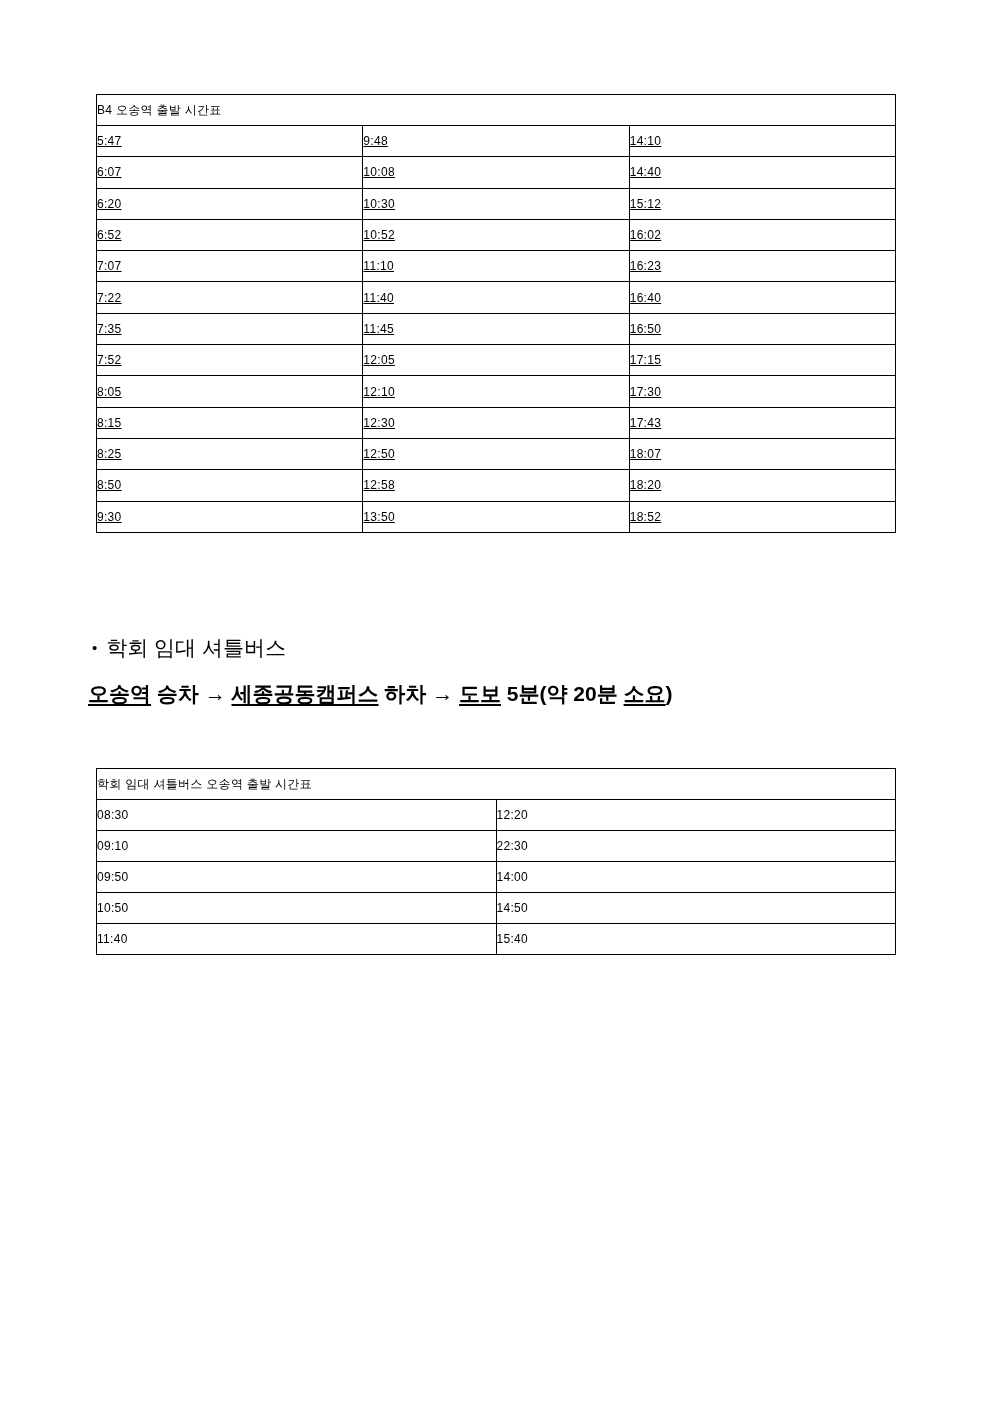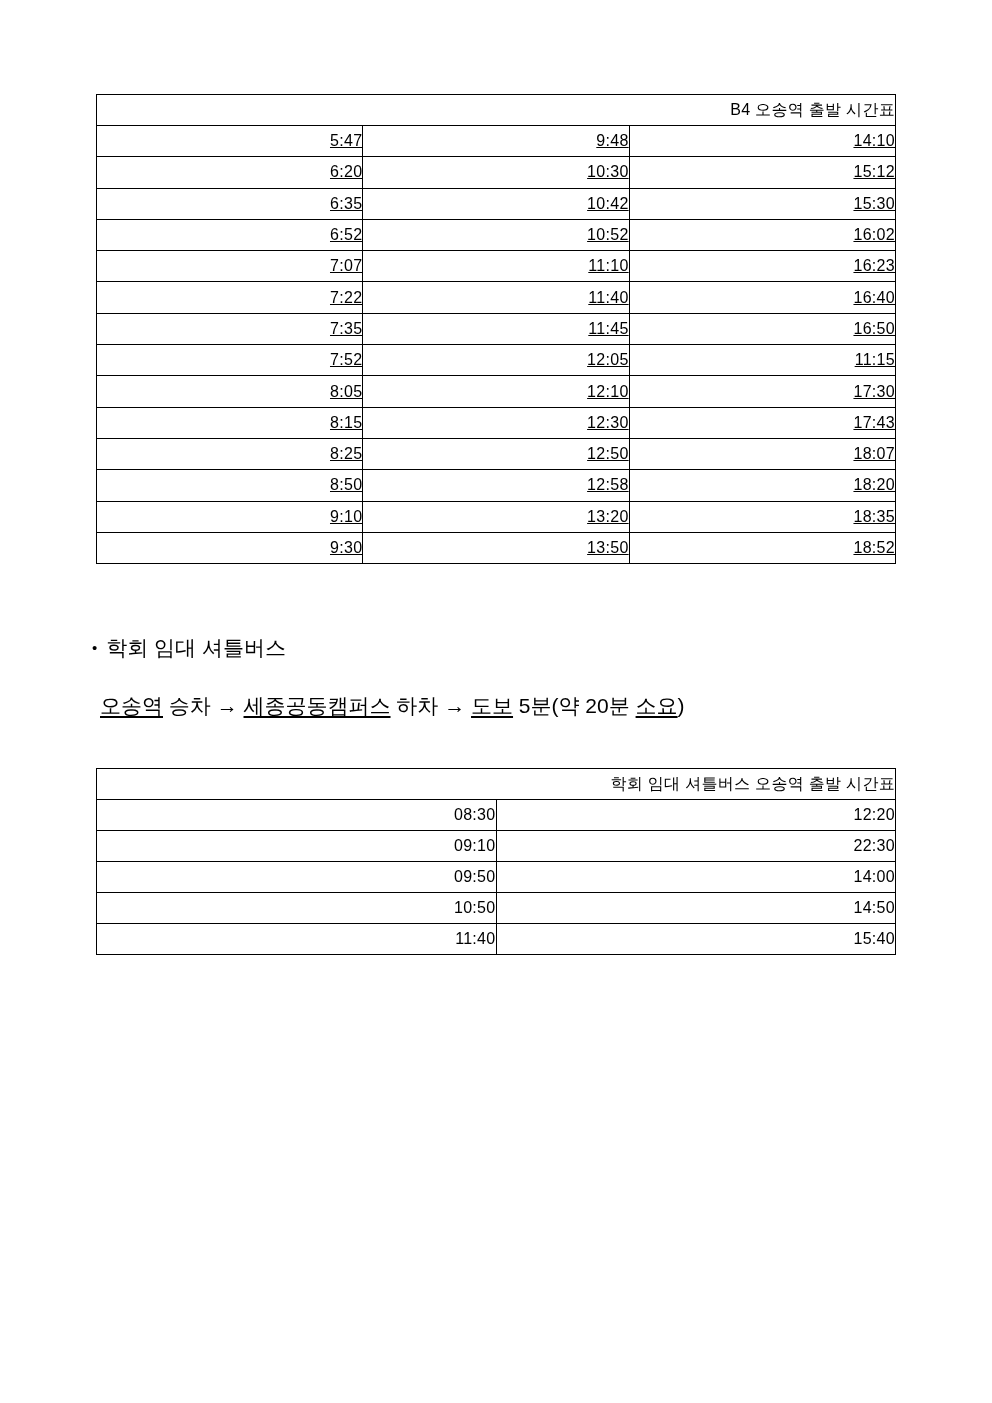--- a/index.html
+++ b/index.html
@@ -23,23 +23,23 @@
     position: absolute;
     left: 96px;
     width: 800px;
     border-collapse: collapse;
     table-layout: fixed;
   }
   table.t1 { top: 94px; }
   table.t2 { top: 768px; padding-left: 21px; }
   table.timetable td {
     border: 1px solid #000000;
-    text-align: right;
+    text-align: left;
     vertical-align: middle;
-    font-size: 16px;
+    font-size: 12px;
     height: 30px;
     padding: 0;
     letter-spacing: 0.3px;
   }
   table.t1 tbody td { height: 30.3px; text-decoration: underline; }
   table.t2 tbody td { height: 30.0px; }
   td.table-title {
     height: 33px;
     font-size: 21px;
     font-weight: 500;
@@ -56,24 +56,25 @@
     white-space: nowrap;
   }
   .bullet-dot {
     font-size: 15px;
     line-height: 24px;
   }
   .route-line {
     position: absolute;
     left: 88px;
     top: 681px;
-    margin: 12px;
+    margin: 0;
     font-size: 21px;
     line-height: 26px;
     white-space: nowrap;
+    font-weight: bold;
   }
   .route-line .u {
     text-decoration: underline;
     text-underline-offset: 3px;
   }
 </style>
 </head>
 <body>
 
 <div class="page">
@@ -84,28 +85,28 @@
         <td colspan="3" class="table-title">B4 오송역 출발 시간표</td>
       </tr>
     </thead>
     <tbody>
         <tr>
           <td>5:47</td>
           <td>9:48</td>
           <td>14:10</td>
         </tr>
         <tr>
+          <td>6:07</td>
+          <td>10:08</td>
+          <td>14:40</td>
+        </tr>
+        <tr>
           <td>6:20</td>
           <td>10:30</td>
           <td>15:12</td>
-        </tr>
-        <tr>
-          <td>6:35</td>
-          <td>10:42</td>
-          <td>15:30</td>
         </tr>
         <tr>
           <td>6:52</td>
           <td>10:52</td>
           <td>16:02</td>
         </tr>
         <tr>
           <td>7:07</td>
           <td>11:10</td>
           <td>16:23</td>
@@ -116,46 +117,41 @@
           <td>16:40</td>
         </tr>
         <tr>
           <td>7:35</td>
           <td>11:45</td>
           <td>16:50</td>
         </tr>
         <tr>
           <td>7:52</td>
           <td>12:05</td>
-          <td>11:15</td>
+          <td>17:15</td>
         </tr>
         <tr>
           <td>8:05</td>
           <td>12:10</td>
           <td>17:30</td>
         </tr>
         <tr>
           <td>8:15</td>
           <td>12:30</td>
           <td>17:43</td>
         </tr>
         <tr>
           <td>8:25</td>
           <td>12:50</td>
           <td>18:07</td>
         </tr>
         <tr>
           <td>8:50</td>
           <td>12:58</td>
           <td>18:20</td>
-        </tr>
-        <tr>
-          <td>9:10</td>
-          <td>13:20</td>
-          <td>18:35</td>
         </tr>
         <tr>
           <td>9:30</td>
           <td>13:50</td>
           <td>18:52</td>
         </tr>
       </tbody>
   </table>
 
   <div class="bullet-line">

